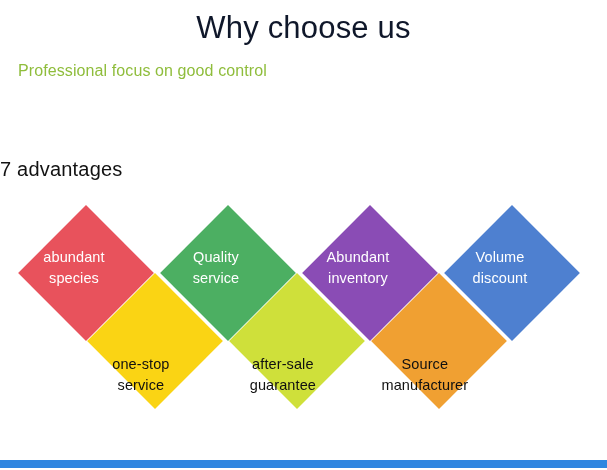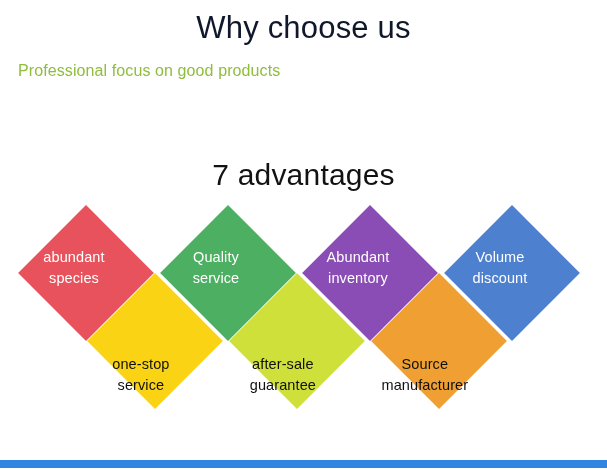--- a/index.html
+++ b/index.html
@@ -51,22 +51,21 @@
     font-size: 16px;
     font-weight: 400;
     color: #3c3c3c;
     letter-spacing: 0.1px;
   }
   .adv-count {
     position: absolute;
     left: 0;
     top: 158px;
     width: 607px;
-    text-align: center;
-    font-size: 30px;
+    font-size: 20px;
     font-weight: 400;
     color: #121212;
     letter-spacing: 0.2px;
   }
 
   
   .diamond-layer {
     position: absolute;
     left: 0;
     top: 0;
@@ -117,21 +116,21 @@
     background: #2f86e0;
   }
 </style>
 </head>
 <body>
 
 <div id="canvas">
 
   <div class="title">Why choose us</div>
 
-  <div class="sub-green">Professional focus on good products</div>
+  <div class="sub-green">Professional focus on good control</div>
 
 
   <div class="adv-count">7 advantages</div>
 
   <div class="diamond-layer" id="diamond-layer">
       <div class="diamond row-bottom text-dark" style="left: 107px; top: 293px; background: rgb(250, 212, 20);">
         <div class="dlabel">
           <span class="ln">one-stop</span>
           <span class="ln">service</span>
         </div>

